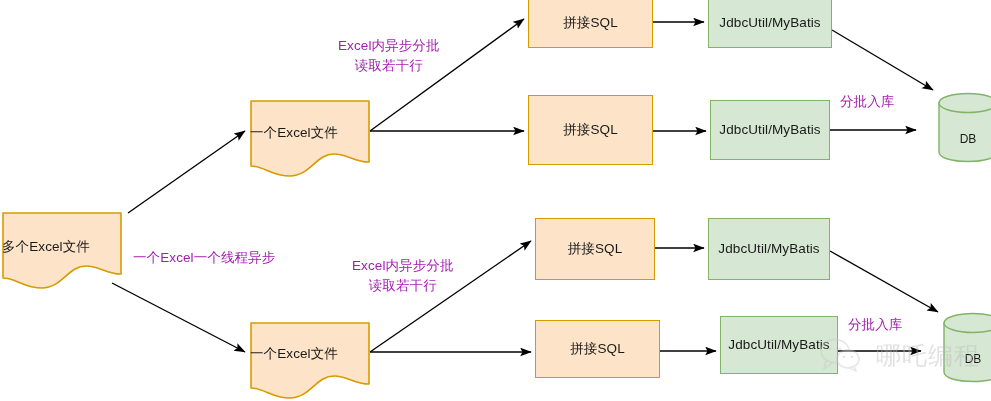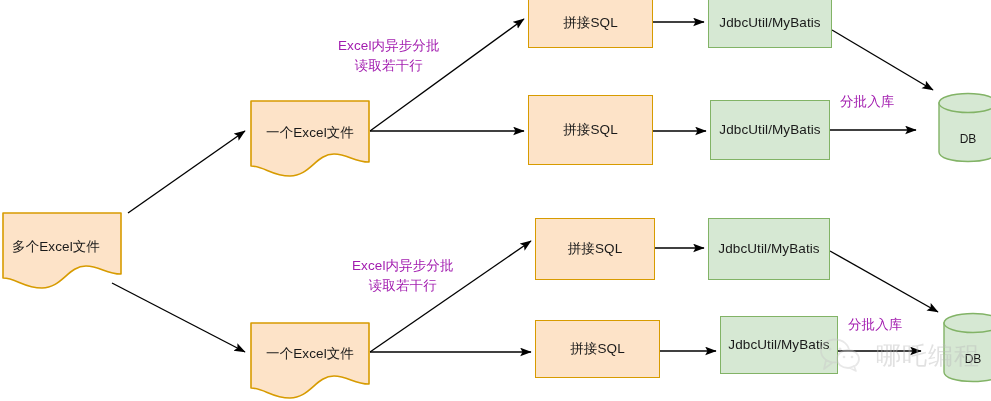--- a/index.html
+++ b/index.html
@@ -45,21 +45,20 @@
     background: #d6e8d3;
     border: 1.4px solid #82b366;
   }
   .doc-node {
     position: absolute;
   }
   .doc-node .doc-label {
     position: absolute;
     left: 0;
     right: 0;
-    text-align: center;
     font-size: 13.5px;
     color: #1a1a1a;
     letter-spacing: 0.1px;
   }
   .cyl-node {
     position: absolute;
     margin-left: 18px;
   }
   .cyl-node .cyl-label {
     position: absolute;
@@ -176,20 +175,21 @@
     <svg width="60" height="71" viewBox="0 0 60 71" xmlns="http://www.w3.org/2000/svg">
       <path d="M1,11 L1,60 C1,66 14,69.5 30,69.5 C46,69.5 59,66 59,60 L59,11 Z" fill="#d6e8d3" stroke="#82b366" stroke-width="1.4"></path>
       <ellipse cx="30" cy="11" rx="29" ry="9.5" fill="#d6e8d3" stroke="#82b366" stroke-width="1.4"></ellipse>
     </svg>
     <div class="cyl-label" style="top:40px;">DB</div>
   </div>
 
   <div class="edge-label" style="left:338px; top:36px;">Excel内异步分批
 读取若干行</div>
 
+  <div class="edge-label" style="left:133px; top:248px;">一个Excel一个线程异步</div>
 
   <div class="edge-label" style="left:352px; top:256px;">Excel内异步分批
 读取若干行</div>
 
   <div class="edge-label" style="left:840px; top:92px;">分批入库</div>
 
   <div class="edge-label" style="left:848px; top:315px;">分批入库</div>
 
   <div class="watermark" style="left:820px; top:338px;">
     <div class="wm-bubble">

